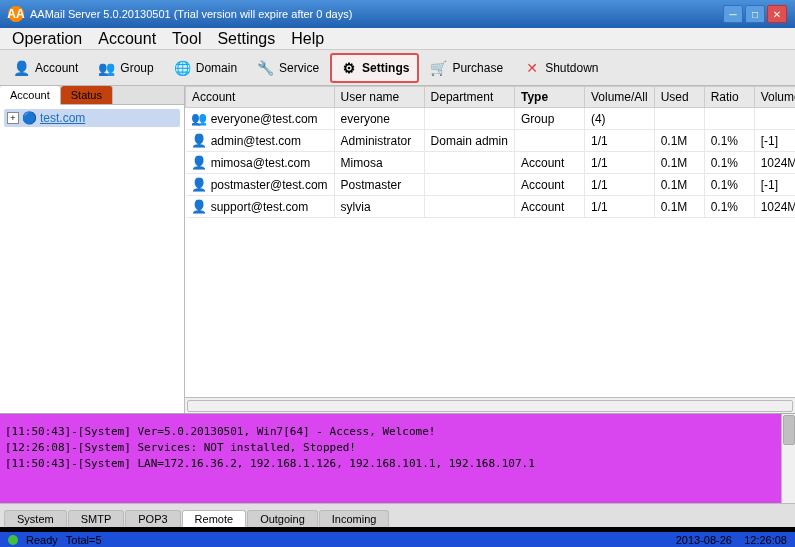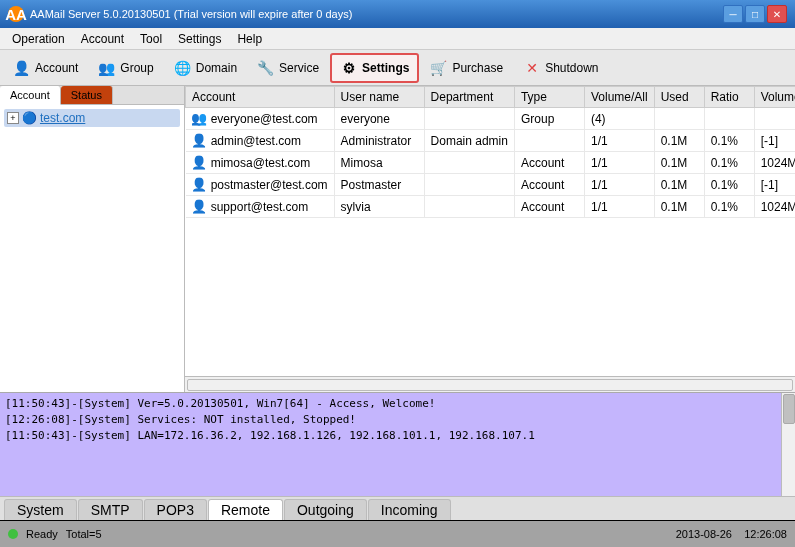--- a/index.html
+++ b/index.html
@@ -32,21 +32,21 @@
       gap: 6px;
     }
     .title-icon {
       width: 16px;
       height: 16px;
       background: #ff8800;
       border-radius: 50%;
       display: flex;
       align-items: center;
       justify-content: center;
-      font-size: 15px;
+      font-size: 12px;
       color: white;
       font-weight: bold;
     }
     .title-controls {
       display: flex;
       gap: 2px;
     }
     .title-btn {
       width: 20px;
       height: 18px;
@@ -68,21 +68,21 @@
       border-bottom: 1px solid #ccc;
       height: 22px;
       display: flex;
       align-items: center;
       padding: 0 4px;
       flex-shrink: 0;
     }
     .menu-item {
       padding: 2px 8px;
       cursor: pointer;
-      font-size: 12px;
+      font-size: 16px;
     }
 
     
     .toolbar {
       background: #e8e8e8;
       border-bottom: 1px solid #bbb;
       height: 36px;
       display: flex;
       align-items: center;
       padding: 0 4px;
@@ -233,25 +233,25 @@
       flex: 1;
       height: 12px;
       background: #f0f0f0;
       border: 1px solid #bbb;
       margin: 2px;
       border-radius: 2px;
     }
 
     
     .log-area {
-      height: 104px;
+      height: 90px;
       border-top: 1px solid #aaa;
-      background: #c4b5fd;
+      background: #d946ef;
       overflow: auto;
-      padding: 3px 5px;
+      padding: 10px 5px;
       font-size: 11px;
       font-family: Consolas, monospace;
       flex-shrink: 0;
       position: relative;
     }
     .log-scrollbar {
       position: absolute;
       right: 0;
       top: 0;
       width: 14px;
@@ -280,30 +280,30 @@
       flex-shrink: 0;
     }
     .bottom-tab {
       padding: 2px 12px;
       border: 1px solid #bbb;
       border-bottom: none;
       background: #d0d0d0;
       border-top-left-radius: 3px;
       border-top-right-radius: 3px;
       cursor: pointer;
-      font-size: 14px;
+      font-size: 11px;
       margin-right: 1px;
     }
     .bottom-tab.active { background: white; }
 
     
     .status-bar {
-      background: #a3a3a3;
-      border-top: 1px solid #000000;
-      height: 27px;
+      background: #1d4ed8;
+      border-top: 5px solid #000000;
+      height: 20px;
       display: flex;
       align-items: center;
       padding: 0 8px;
       justify-content: space-between;
       font-size: 11px;
       flex-shrink: 0;
     }
     .status-left { display: flex; align-items: center; gap: 8px; }
     .status-dot {
       width: 10px;
@@ -383,21 +383,21 @@
   </div>
 
   <div class="right-panel">
     <div class="table-container">
       <table>
         <thead>
           <tr>
             <th style="min-width:140px;">Account</th>
             <th style="min-width:90px;">User name</th>
             <th style="min-width:80px;">Department</th>
-            <th style="min-width:70px;">Type</th>
+            <th style="min-width:70px;font-weight:bold;">Type</th>
             <th style="min-width:60px;">Volume/All</th>
             <th style="min-width:50px;margin-top:35px;">Used</th>
             <th style="min-width:50px;">Ratio</th>
             <th style="min-width:55px;">Volume</th>
           </tr>
         </thead>
         <tbody id="table-body">
         <tr>
       <td><span class="group-icon">👥</span>everyone@test.com</td>
       <td>everyone</td>

